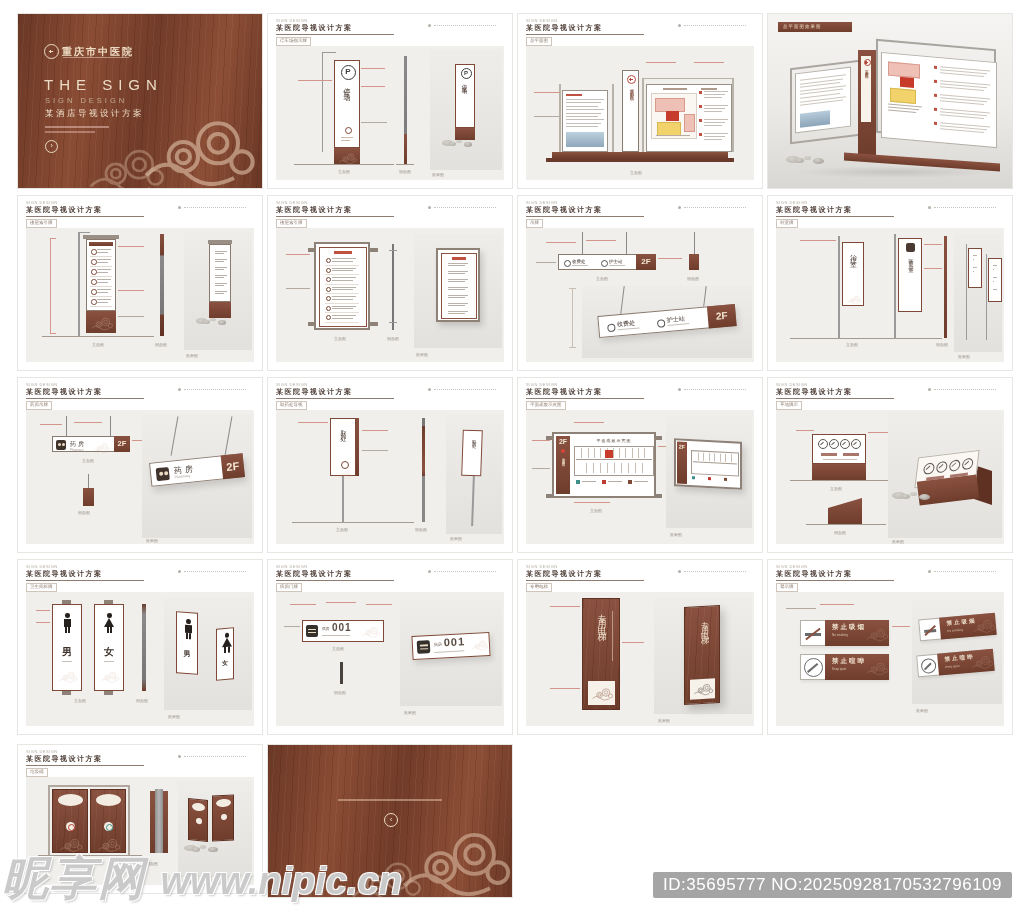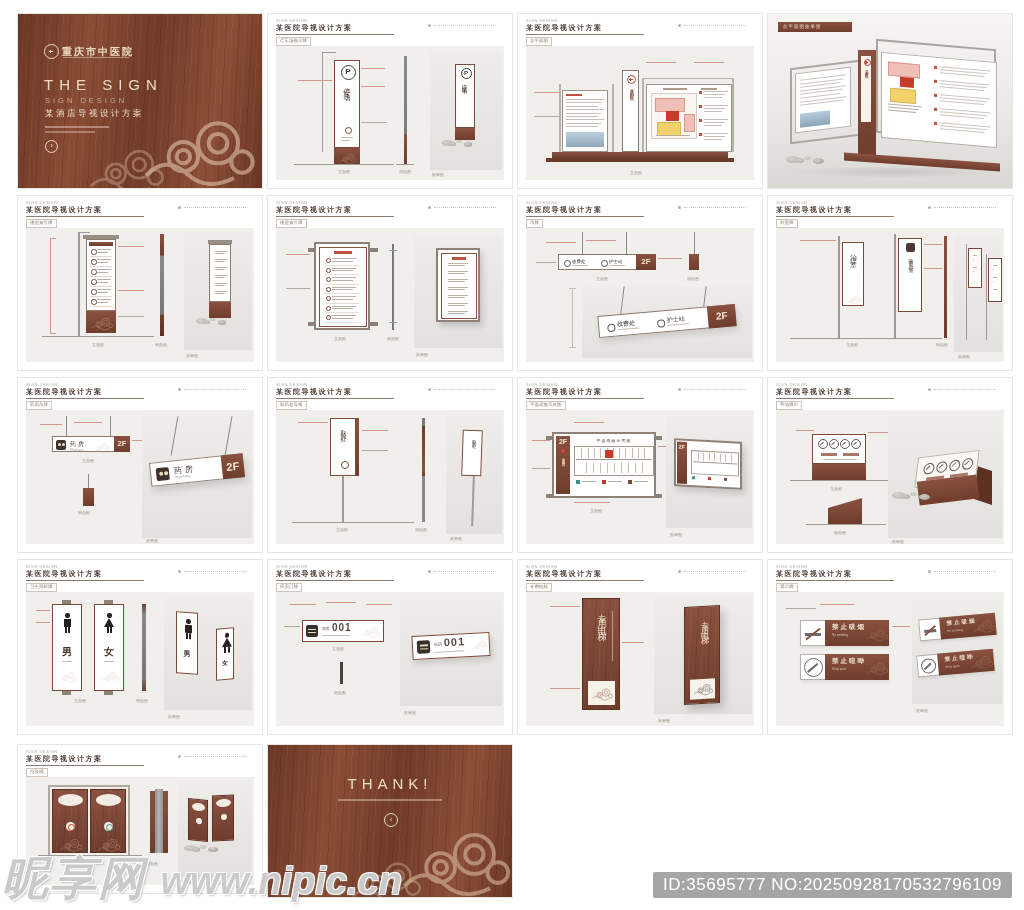--- a/index.html
+++ b/index.html
@@ -1081,21 +1081,20 @@
           <div style="position: absolute; left: 6px; top: 64px; width: 12.6px; height: 6.3px; background: radial-gradient(at 40% 35%, rgb(212, 208, 202), rgb(183, 179, 173)); border-radius: 50%;"></div>
           <div style="position: absolute; left: 14.1px; top: 66px; width: 8.1px; height: 4.5px; background: radial-gradient(at 40% 35%, rgb(212, 208, 202), rgb(169, 164, 158)); border-radius: 50%;"></div>
           <div style="position: absolute; left: 22.2px; top: 64px; width: 6.3px; height: 3.6px; background: radial-gradient(at 40% 35%, rgb(212, 208, 202), rgb(194, 190, 184)); border-radius: 50%;"></div>
           <div style="position: absolute; left: 30.3px; top: 66px; width: 9.9px; height: 5.4px; background: radial-gradient(at 40% 35%, rgb(212, 208, 202), rgb(155, 150, 143)); border-radius: 50%;"></div>
         </div>
         <div style="position: absolute; left: 156px; top: 102px; width: 60px; height: 6px; font-size: 4px; color: rgb(154, 147, 139);">效果图</div>
       </div>
     </div>
     <div class="thumb wood" style="position: absolute; left: 268px; top: 745px; width: 244px; height: 152px;">
       <div class="grain"></div>
-      <div style="position: absolute; left: 0px; top: 30px; width: 244px; height: 20px; text-align: center; font-size: 15px; letter-spacing: 5px; color: rgb(236, 220, 198);">THANK!</div>
       <div style="position: absolute; left: 70px; top: 54px; width: 104px; height: 1.5px; background: rgba(232, 200, 178, 0.5);"></div>
       <div style="position: absolute; left: 116px; top: 68px; width: 12px; height: 12px; border: 1px solid rgb(236, 220, 195); border-radius: 50%; text-align: center; font-size: 8px; line-height: 11px; color: rgb(236, 220, 195);">‹</div>
       <div style="position: absolute; left: 118px; top: 72px; width: 130px; height: 80px;"><svg width="130" height="80" viewBox="0 0 100 60">
           <g fill="none" stroke="#d9b9a0" stroke-width="3" opacity="0.6">
   <circle cx="68" cy="28" r="15"></circle>
             <circle cx="68" cy="28" r="7"></circle>
             <circle cx="42" cy="38" r="11"></circle>
             <circle cx="42" cy="38" r="5"></circle>
   <circle cx="86" cy="42" r="8"></circle>
             <path d="M14 52 q16 -16 32 0 q14 12 34 2"></path>

